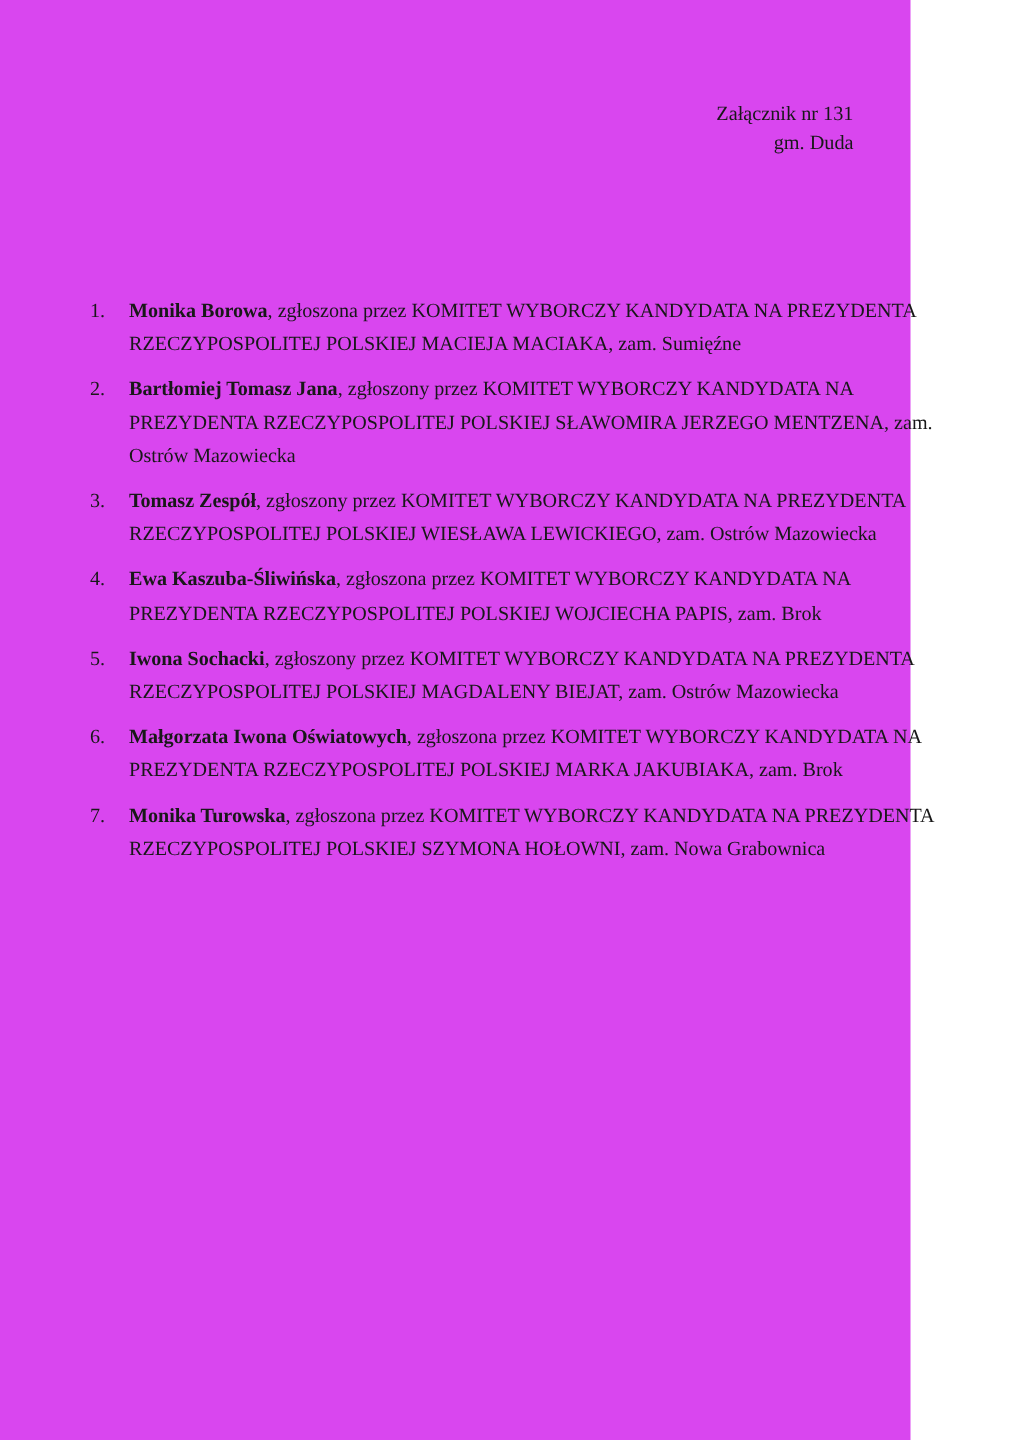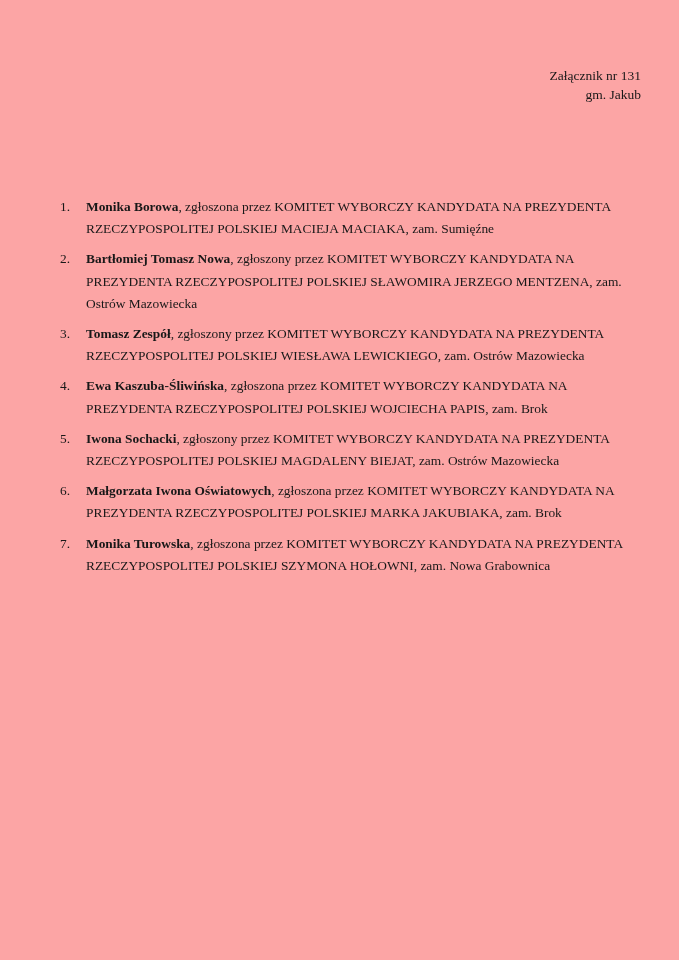--- a/index.html
+++ b/index.html
@@ -11,23 +11,23 @@
     width: 679px;
     height: 960px;
     background: #ffffff;
     font-family: "Liberation Serif", "DejaVu Serif", serif;
     color: #1a1a1a;
     overflow: hidden;
   }
 
   .page {
     position: relative;
-    width: 679px;
+    width: 607px;
     height: 960px;
-    background: #fca5a5;
+    background: #d946ef;
     box-sizing: border-box;
   }
 
   
   .doc-header {
     position: absolute;
     top: 66px;
     right: 38px;
     text-align: right;
     font-size: 13.5px;
@@ -92,27 +92,27 @@
     font-weight: normal;
   }
 </style>
 </head>
 <body>
 
 <div class="page">
 
   <div class="doc-header">
     <span class="hdr-line">Załącznik nr 131</span>
-    <span class="hdr-line">gm. Jakub</span>
+    <span class="hdr-line">gm. Duda</span>
   </div>
 
 
   <ol class="candidate-list">
       <li class="candidate-item"><span class="num">1.</span><span class="cand-name">Monika Borowa</span><span class="cand-rest">, zgłoszona przez KOMITET WYBORCZY KANDYDATA NA PREZYDENTA RZECZYPOSPOLITEJ POLSKIEJ MACIEJA MACIAKA, zam. Sumięźne</span></li>
-      <li class="candidate-item"><span class="num">2.</span><span class="cand-name">Bartłomiej Tomasz Nowa</span><span class="cand-rest">, zgłoszony przez KOMITET WYBORCZY KANDYDATA NA PREZYDENTA RZECZYPOSPOLITEJ POLSKIEJ SŁAWOMIRA JERZEGO MENTZENA, zam. Ostrów Mazowiecka</span></li>
+      <li class="candidate-item"><span class="num">2.</span><span class="cand-name">Bartłomiej Tomasz Jana</span><span class="cand-rest">, zgłoszony przez KOMITET WYBORCZY KANDYDATA NA PREZYDENTA RZECZYPOSPOLITEJ POLSKIEJ SŁAWOMIRA JERZEGO MENTZENA, zam. Ostrów Mazowiecka</span></li>
       <li class="candidate-item"><span class="num">3.</span><span class="cand-name">Tomasz Zespół</span><span class="cand-rest">, zgłoszony przez KOMITET WYBORCZY KANDYDATA NA PREZYDENTA RZECZYPOSPOLITEJ POLSKIEJ WIESŁAWA LEWICKIEGO, zam. Ostrów Mazowiecka</span></li>
       <li class="candidate-item"><span class="num">4.</span><span class="cand-name">Ewa Kaszuba-Śliwińska</span><span class="cand-rest">, zgłoszona przez KOMITET WYBORCZY KANDYDATA NA PREZYDENTA RZECZYPOSPOLITEJ POLSKIEJ WOJCIECHA PAPIS, zam. Brok</span></li>
       <li class="candidate-item"><span class="num">5.</span><span class="cand-name">Iwona Sochacki</span><span class="cand-rest">, zgłoszony przez KOMITET WYBORCZY KANDYDATA NA PREZYDENTA RZECZYPOSPOLITEJ POLSKIEJ MAGDALENY BIEJAT, zam. Ostrów Mazowiecka</span></li>
       <li class="candidate-item"><span class="num">6.</span><span class="cand-name">Małgorzata Iwona Oświatowych</span><span class="cand-rest">, zgłoszona przez KOMITET WYBORCZY KANDYDATA NA PREZYDENTA RZECZYPOSPOLITEJ POLSKIEJ MARKA JAKUBIAKA, zam. Brok</span></li>
       <li class="candidate-item"><span class="num">7.</span><span class="cand-name">Monika Turowska</span><span class="cand-rest">, zgłoszona przez KOMITET WYBORCZY KANDYDATA NA PREZYDENTA RZECZYPOSPOLITEJ POLSKIEJ SZYMONA HOŁOWNI, zam. Nowa Grabownica</span></li>
     </ol>
 
 </div>
 
 </body></html>

